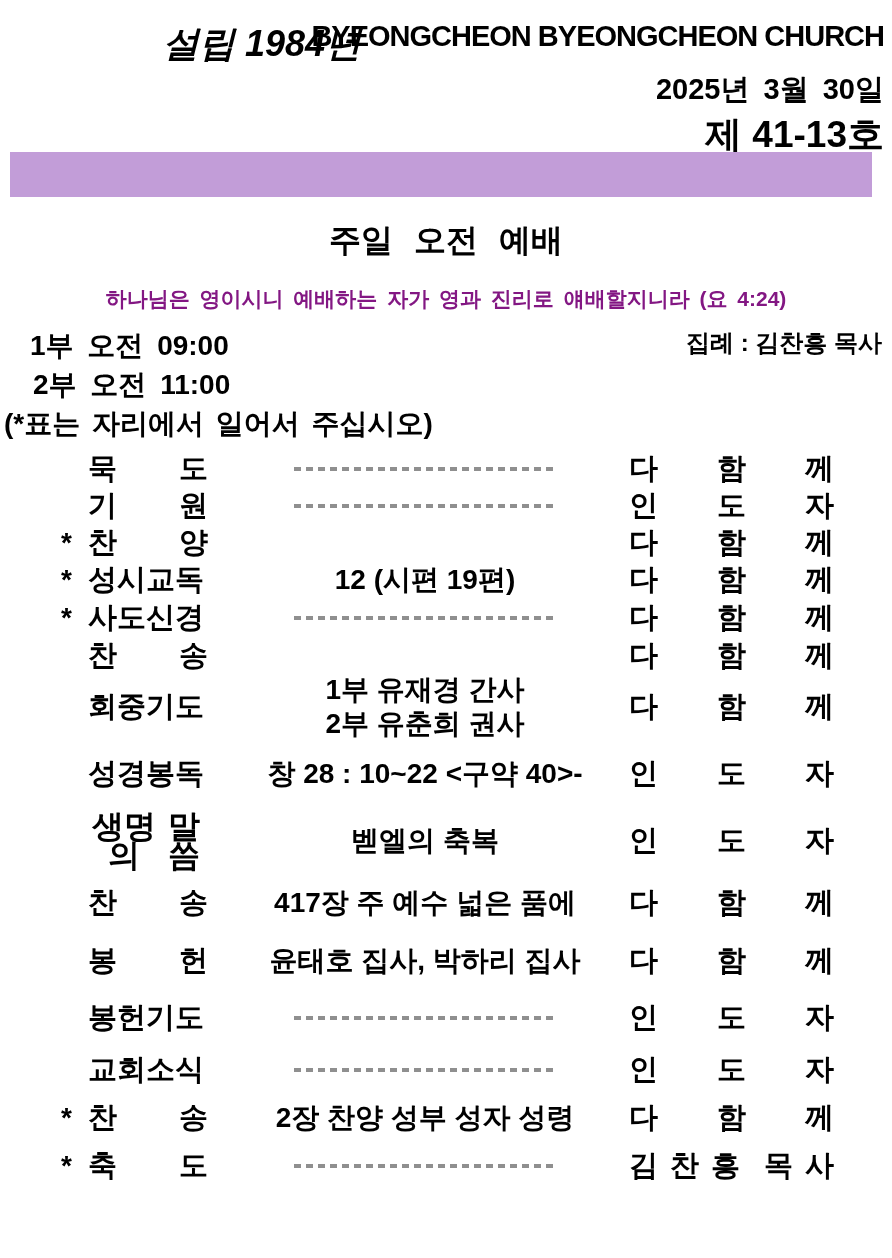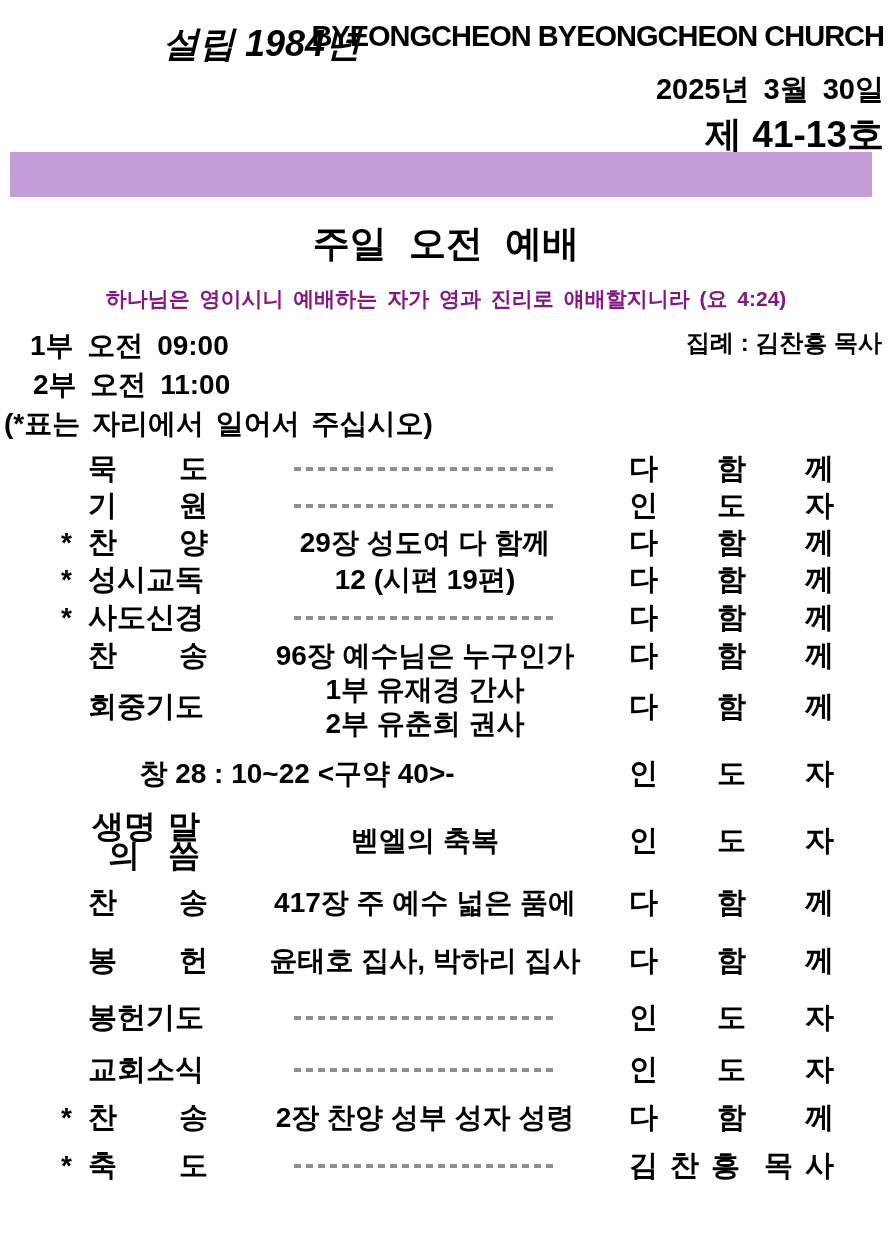--- a/index.html
+++ b/index.html
@@ -12,21 +12,21 @@
     color:#000;
     overflow:hidden;
   }
   
   .hdr-founded  { position:absolute; left:163px; top:20px;  font-size:36px; white-space:nowrap;font-style:italic; }
   .hdr-church   { position:absolute; right:8px;  top:20px;  font-size:29px; letter-spacing:-1px; white-space:nowrap; }
   .hdr-date     { position:absolute; right:8px;  top:70px;  font-size:29px; word-spacing:6px; white-space:nowrap; }
   .hdr-issue    { position:absolute; right:8px;  top:110px; font-size:37px; white-space:nowrap; }
   .band         { position:absolute; left:10px;  top:152px; width:862px; height:45px; background:var(--band-color,#C29DD8); }
   
-  .title  { position:absolute; left:0; right:0; top:219px; text-align:center; font-size:37px; word-spacing:12px; }
+  .title  { position:absolute; left:0; right:0; top:219px; text-align:center; font-size:32px; word-spacing:12px; }
   .verse  { position:absolute; left:0; right:0; top:285px; text-align:center; font-size:21px; color:var(--verse-color,#831783); word-spacing:4px; }
   .part1     { position:absolute; left:30px; top:327px; font-size:28px; word-spacing:6px; }
   .officiant { position:absolute; right:10px; top:327px; font-size:24px; }
   .part2     { position:absolute; left:33px; top:366px; font-size:28px; word-spacing:6px; }
   .note      { position:absolute; left:4px;  top:405px; font-size:28px; word-spacing:4px; }
   
   .rows { position:absolute; left:0; top:450px; width:863px; }
   .row  { display:flex; align-items:center; }
   .cell-star {
     width:80px; box-sizing:border-box;
@@ -94,23 +94,20 @@
       <div class="cell-label">기 원</div>
       <div class="cell-content">
           <div class="dashes"></div>
         </div>
       <div class="cell-right">인 도 자</div>
     </div>
 
     <div class="row" style="height:37px">
       <div class="cell-star">*</div>
       <div class="cell-label">찬 양</div>
-      <div class="cell-content">
-          <span>29장 성도여 다 함께</span>
-        </div>
       <div class="cell-right">다 함 께</div>
     </div>
 
     <div class="row" style="height:38px">
       <div class="cell-star">*</div>
       <div class="cell-label">성시교독</div>
       <div class="cell-content">
           <span>12 (시편 19편)</span>
         </div>
       <div class="cell-right">다 함 께</div>
@@ -121,38 +118,36 @@
       <div class="cell-label">사도신경</div>
       <div class="cell-content">
           <div class="dashes"></div>
         </div>
       <div class="cell-right">다 함 께</div>
     </div>
 
     <div class="row" style="height:37px">
       <div class="cell-star"></div>
       <div class="cell-label">찬 송</div>
-      <div class="cell-content">
-          <span>96장 예수님은 누구인가</span>
-        </div>
       <div class="cell-right">다 함 께</div>
     </div>
 
     <div class="row" style="height:66px">
       <div class="cell-star"></div>
       <div class="cell-label">회중기도</div>
       <div class="cell-content">
         <span>1부 유재경 간사</span>
         <span>2부 유춘희 권사</span>
       </div>
       <div class="cell-right">다 함 께</div>
     </div>
 
     <div class="row" style="height:68px">
       <div class="cell-star"></div>
+      <div class="cell-label">성경봉독</div>
       <div class="cell-content">
           <span>창 28 : 10~22 &lt;구약 40&gt;-</span>
         </div>
       <div class="cell-right">인 도 자</div>
     </div>
 
     <div class="row" style="height:66px">
       <div class="cell-star"></div>
       <div class="cell-label two-line">
         <span>생명의</span>

